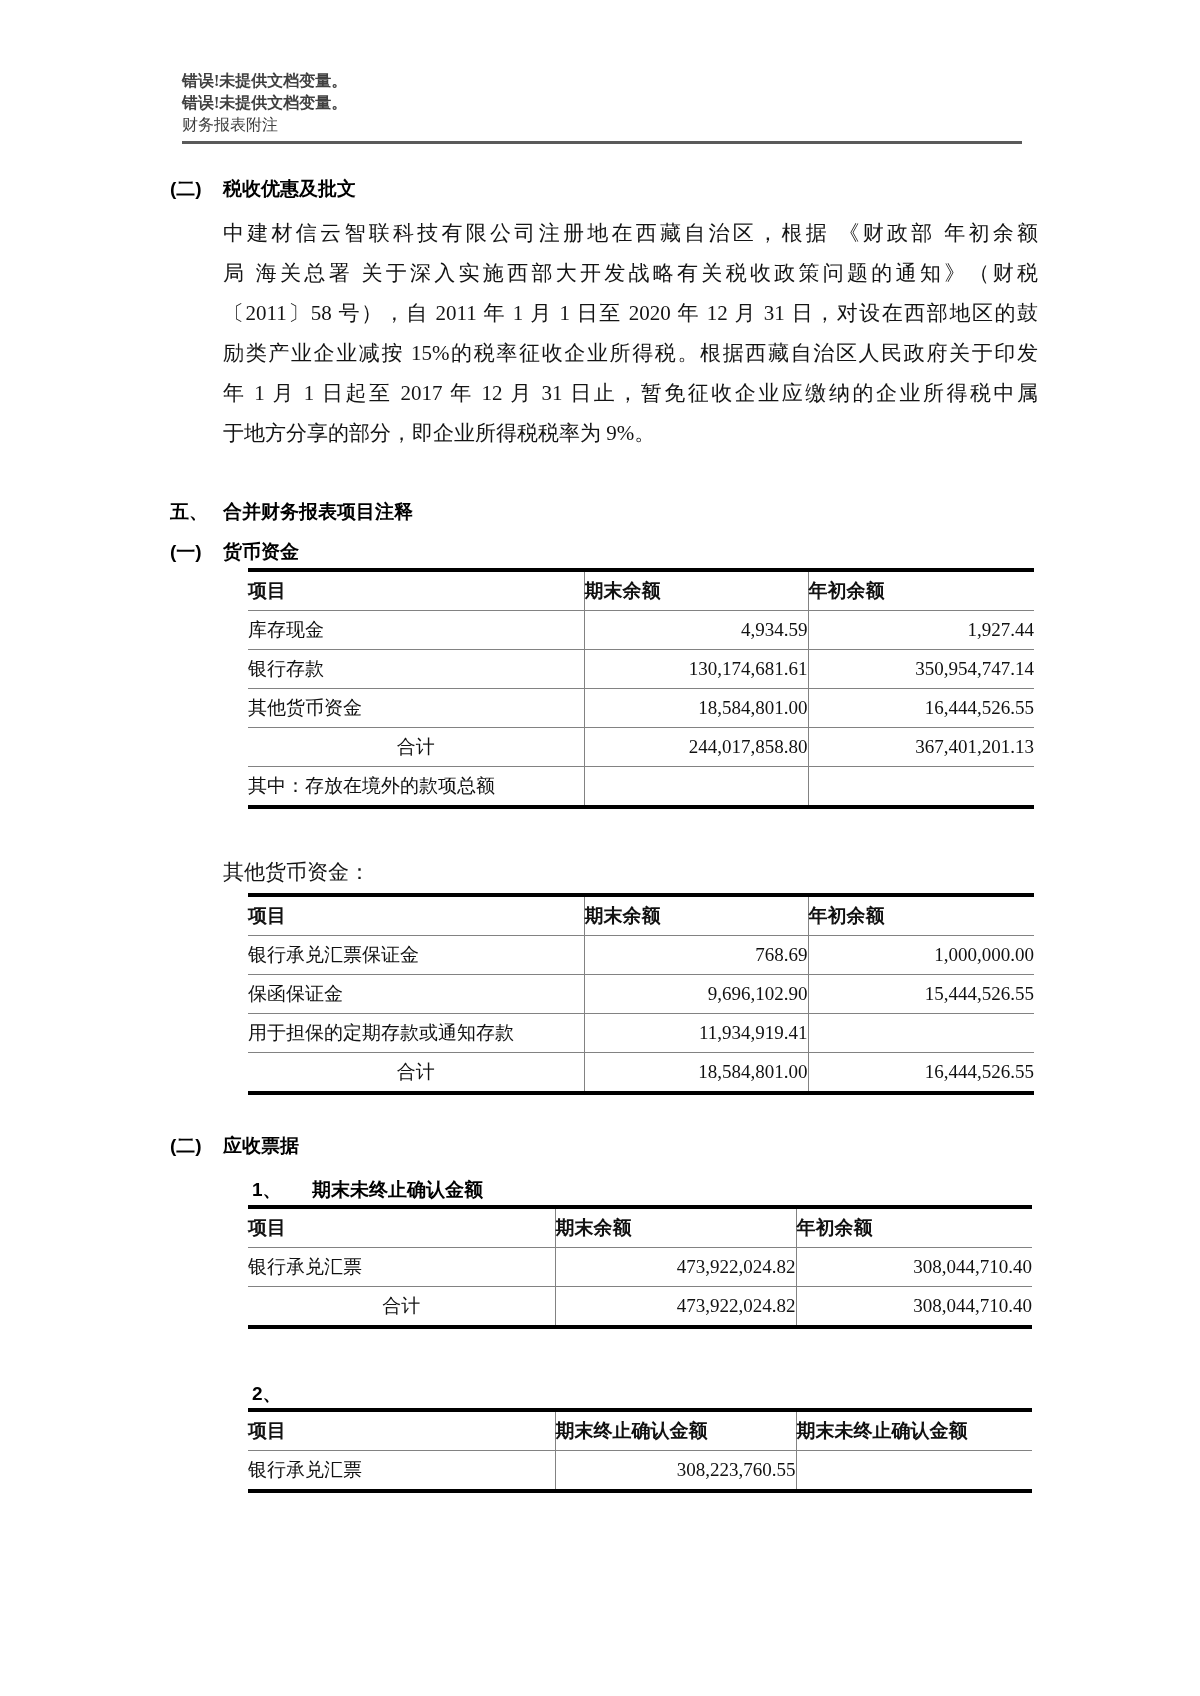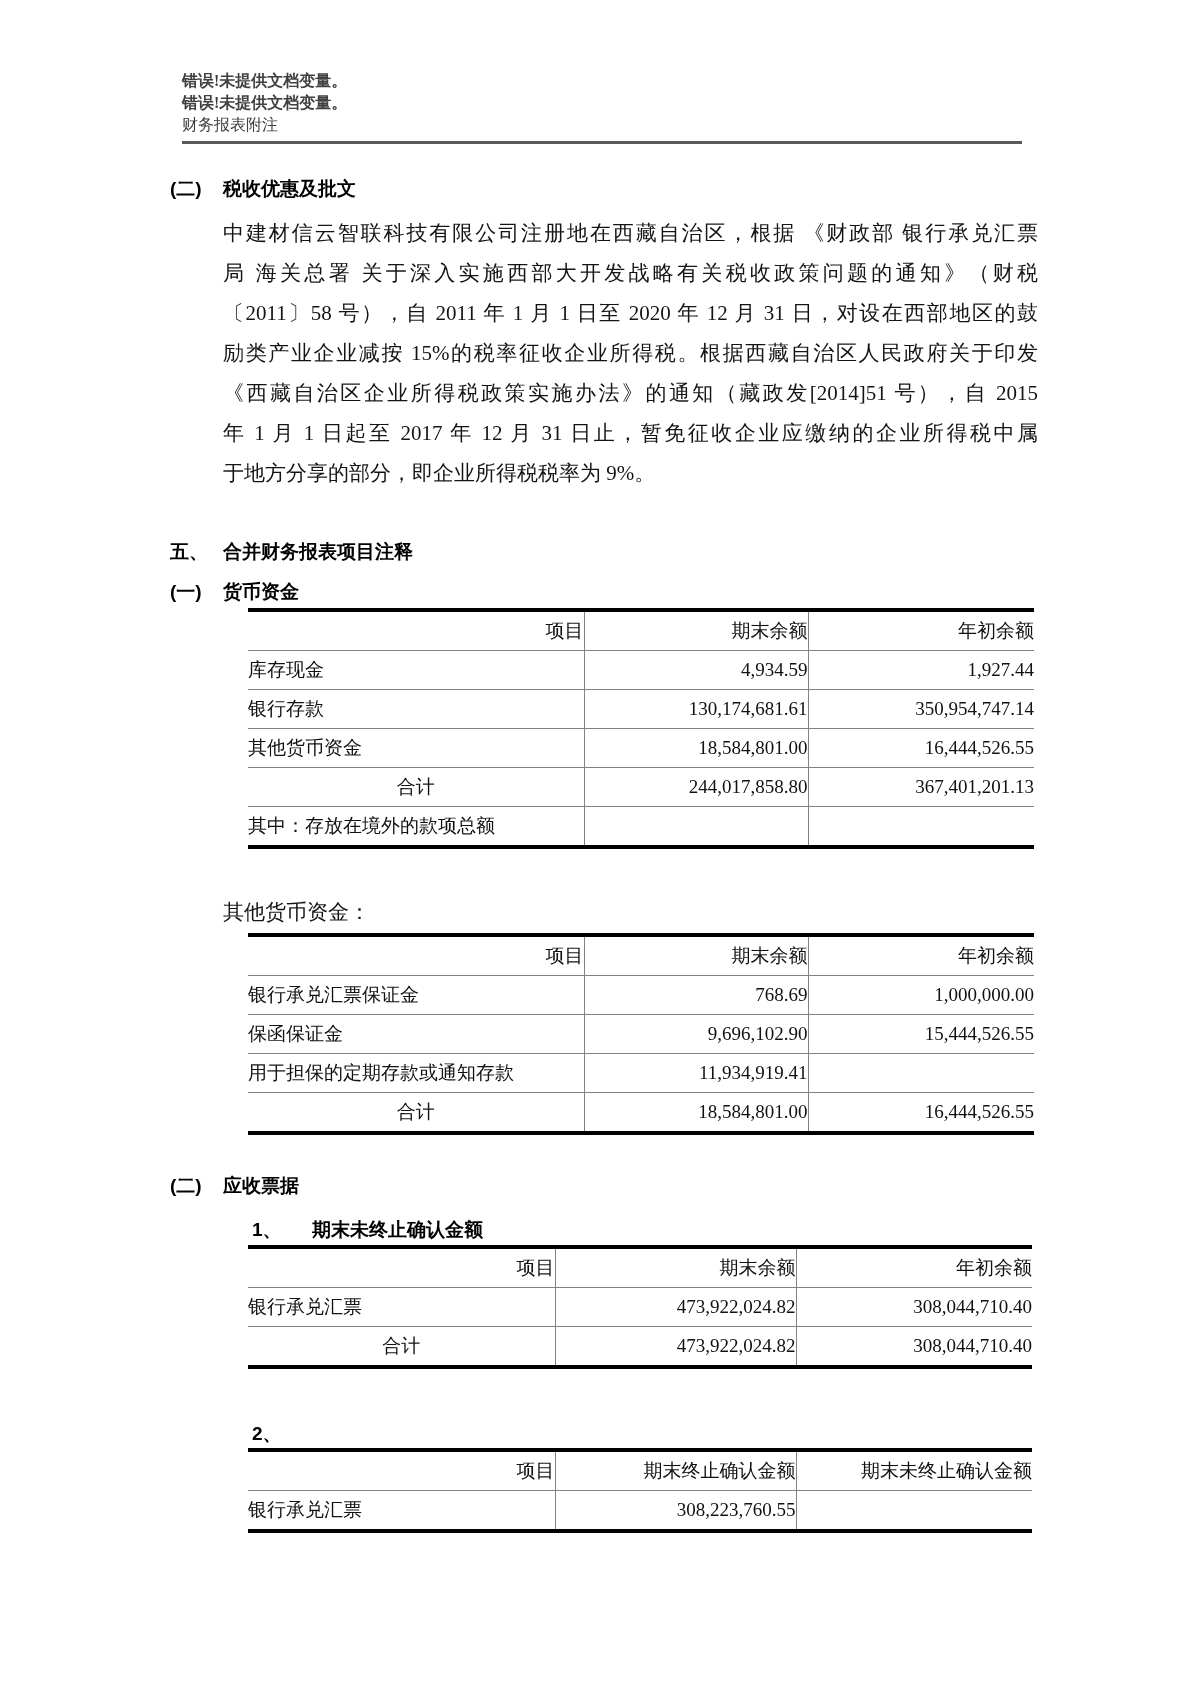--- a/index.html
+++ b/index.html
@@ -32,21 +32,21 @@
   table.fin{border-collapse:collapse;margin-left:78px;table-layout:fixed;
             border-top:4px solid #000;border-bottom:4px solid #000;
             font-size:19px;color:#111;}
   table.t12{width:786px;}
   table.t34{width:784px;}
   .t12 col.c1{width:336px;} .t12 col.c2{width:224px;} .t12 col.c3{width:226px;}
   .t34 col.c1{width:307px;} .t34 col.c2{width:241px;} .t34 col.c3{width:236px;}
   table.fin th,table.fin td{height:38px;padding:0;font-weight:400;
             border-bottom:1px solid #828282;}
   table.fin th:not(:last-child),table.fin td:not(:last-child){border-right:1px solid #828282;}
-  table.fin th{text-align:right;}
+  table.fin th{text-align:left;font-weight:bold;}
   table.fin tbody tr:last-child td{border-bottom:none;}
   td.item{text-align:left;padding-left:12px;}
   td.total{text-align:center;padding-left:0;}
   td.num{text-align:right;padding-right:8px;}
 
   
   .m-sec-tax{margin-top:32px;}
   .m-para1{margin-top:11px;}
   .m-sec-five{margin-top:46px;}
   .m-sec-monetary{margin-top:14px;}
@@ -70,25 +70,24 @@
     <div>财务报表附注</div>
   </div>
   <hr class="rule">
 
   <div class="sec m-sec-tax">
     <span class="num">(二)</span>
     <span>税收优惠及批文</span>
   </div>
 
   <div class="para m-para1">
-    <div class="ln">中建材信云智联科技有限公司注册地在西藏自治区，根据 《财政部 银行承兑汇票</div>
+    <div class="ln">中建材信云智联科技有限公司注册地在西藏自治区，根据 《财政部 年初余额</div>
     <div class="ln">局 海关总署 关于深入实施西部大开发战略有关税收政策问题的通知》（财税</div>
     <div class="ln">〔2011〕58 号），自 2011 年 1 月 1 日至 2020 年 12 月 31 日，对设在西部地区的鼓</div>
     <div class="ln">励类产业企业减按 15%的税率征收企业所得税。根据西藏自治区人民政府关于印发</div>
-    <div class="ln">《西藏自治区企业所得税政策实施办法》的通知（藏政发[2014]51 号），自 2015</div>
     <div class="ln">年 1 月 1 日起至 2017 年 12 月 31 日止，暂免征收企业应缴纳的企业所得税中属</div>
     <div class="ln last">于地方分享的部分，即企业所得税税率为 9%。</div>
   </div>
 
   <div class="sec m-sec-five">
     <span class="num">五、</span>
     <span>合并财务报表项目注释</span>
   </div>
 
   <div class="sec m-sec-monetary">

